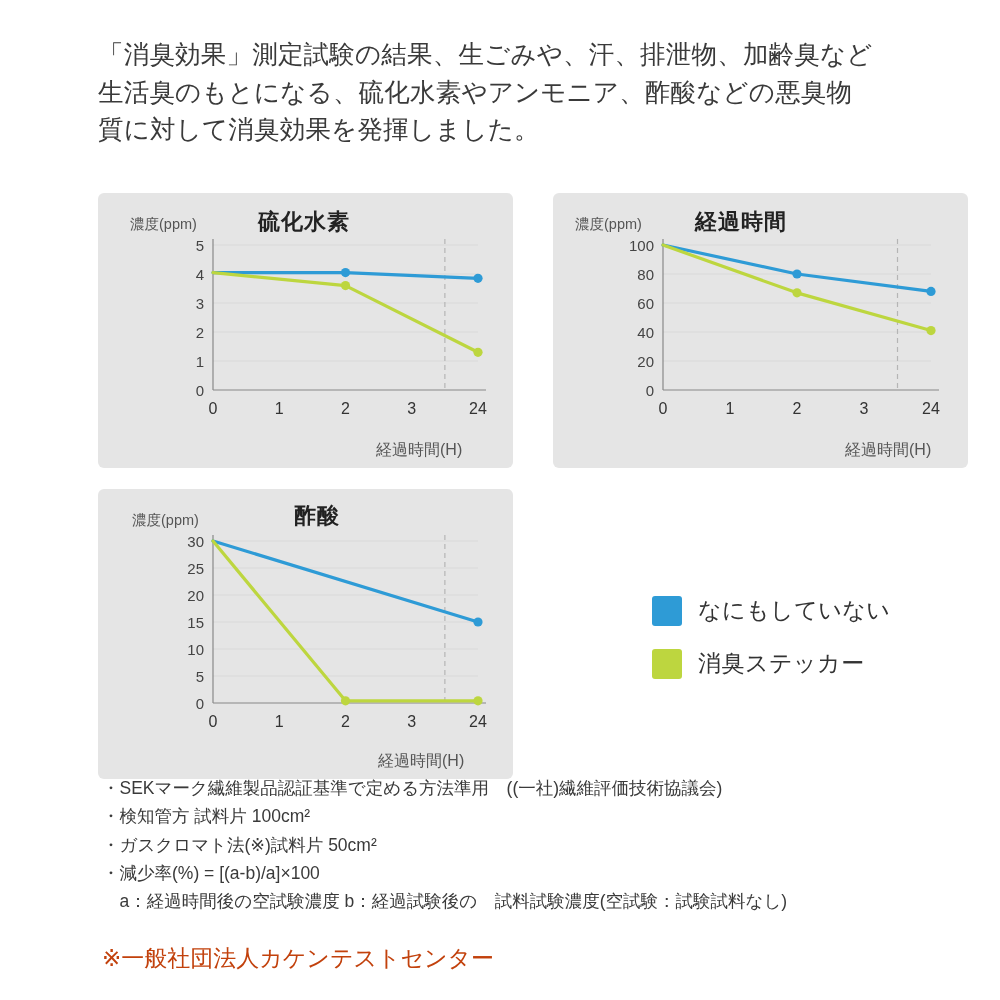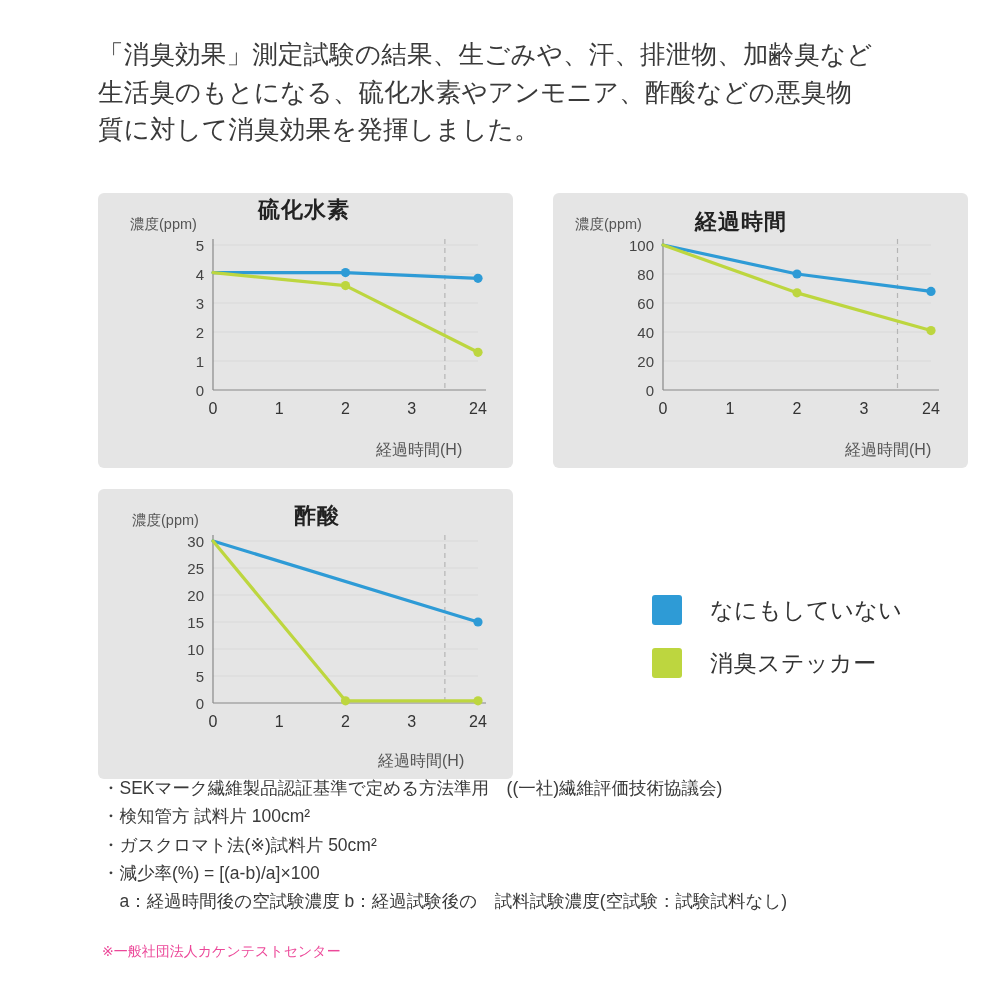--- a/index.html
+++ b/index.html
@@ -54,23 +54,22 @@
   .plot{
     position:absolute;
     overflow:visible;
   }
   .legend{
     position:absolute;
     left:612px;top:595px;
     width:320px;
   }
   .legend-row{
-    display:flex;align-items:flex-start;
+    display:flex;align-items:flex-end;
     margin-bottom:22px;
-    gap:12px;
   }
   .legend-swatch{
     width:30px;height:30px;border-radius:3px;margin-right:16px;
     flex:0 0 auto;
   }
   .legend-text{
     font-size:23px;color:#333;letter-spacing:0.5px;
   }
 
   
@@ -78,37 +77,37 @@
     position:absolute;
     left:62px;top:774px;width:900px;
     font-size:17.5px;
     line-height:1.62;
     color:#3a3a3a;
     white-space:pre-line;
   }
   .footnote{
     position:absolute;
     left:62px;top:943px;
-    font-size:14px;
-    color:#ec4899;
+    font-size:23px;
+    color:#c2410c;
   }
   svg text{font-family:"Liberation Sans","DejaVu Sans",sans-serif;}
 </style>
 </head>
 <body>
 
 <div class="page">
 
   <div class="intro">「消臭効果」測定試験の結果、生ごみや、汗、排泄物、加齢臭など
 生活臭のもとになる、硫化水素やアンモニア、酢酸などの悪臭物
 質に対して消臭効果を発揮しました。</div>
 
   <div class="card" id="card-h2s">
     <div class="axis-unit" style="left:32px;top:22px;">濃度(ppm)</div>
-    <div class="chart-title" style="left:160px;top:2px;">硫化水素</div>
+    <div class="chart-title" style="left:160px;top:14px;">硫化水素</div>
     <div class="xaxis-label" style="left:278px;top:247px;">経過時間(H)</div>
     <svg class="plot" id="plot-h2s" style="left:0;top:0;" width="415" height="275">
         <text x="106" y="202.5" text-anchor="end" font-size="15" fill="#444">0</text>
         <line x1="115" y1="168" x2="380" y2="168" stroke="#d9d9d9" stroke-width="1"></line>
         <text x="106" y="173.5" text-anchor="end" font-size="15" fill="#444">1</text>
         <line x1="115" y1="139" x2="380" y2="139" stroke="#d9d9d9" stroke-width="1"></line>
         <text x="106" y="144.5" text-anchor="end" font-size="15" fill="#444">2</text>
         <line x1="115" y1="110" x2="380" y2="110" stroke="#d9d9d9" stroke-width="1"></line>
         <text x="106" y="115.5" text-anchor="end" font-size="15" fill="#444">3</text>
         <line x1="115" y1="81" x2="380" y2="81" stroke="#d9d9d9" stroke-width="1"></line>

